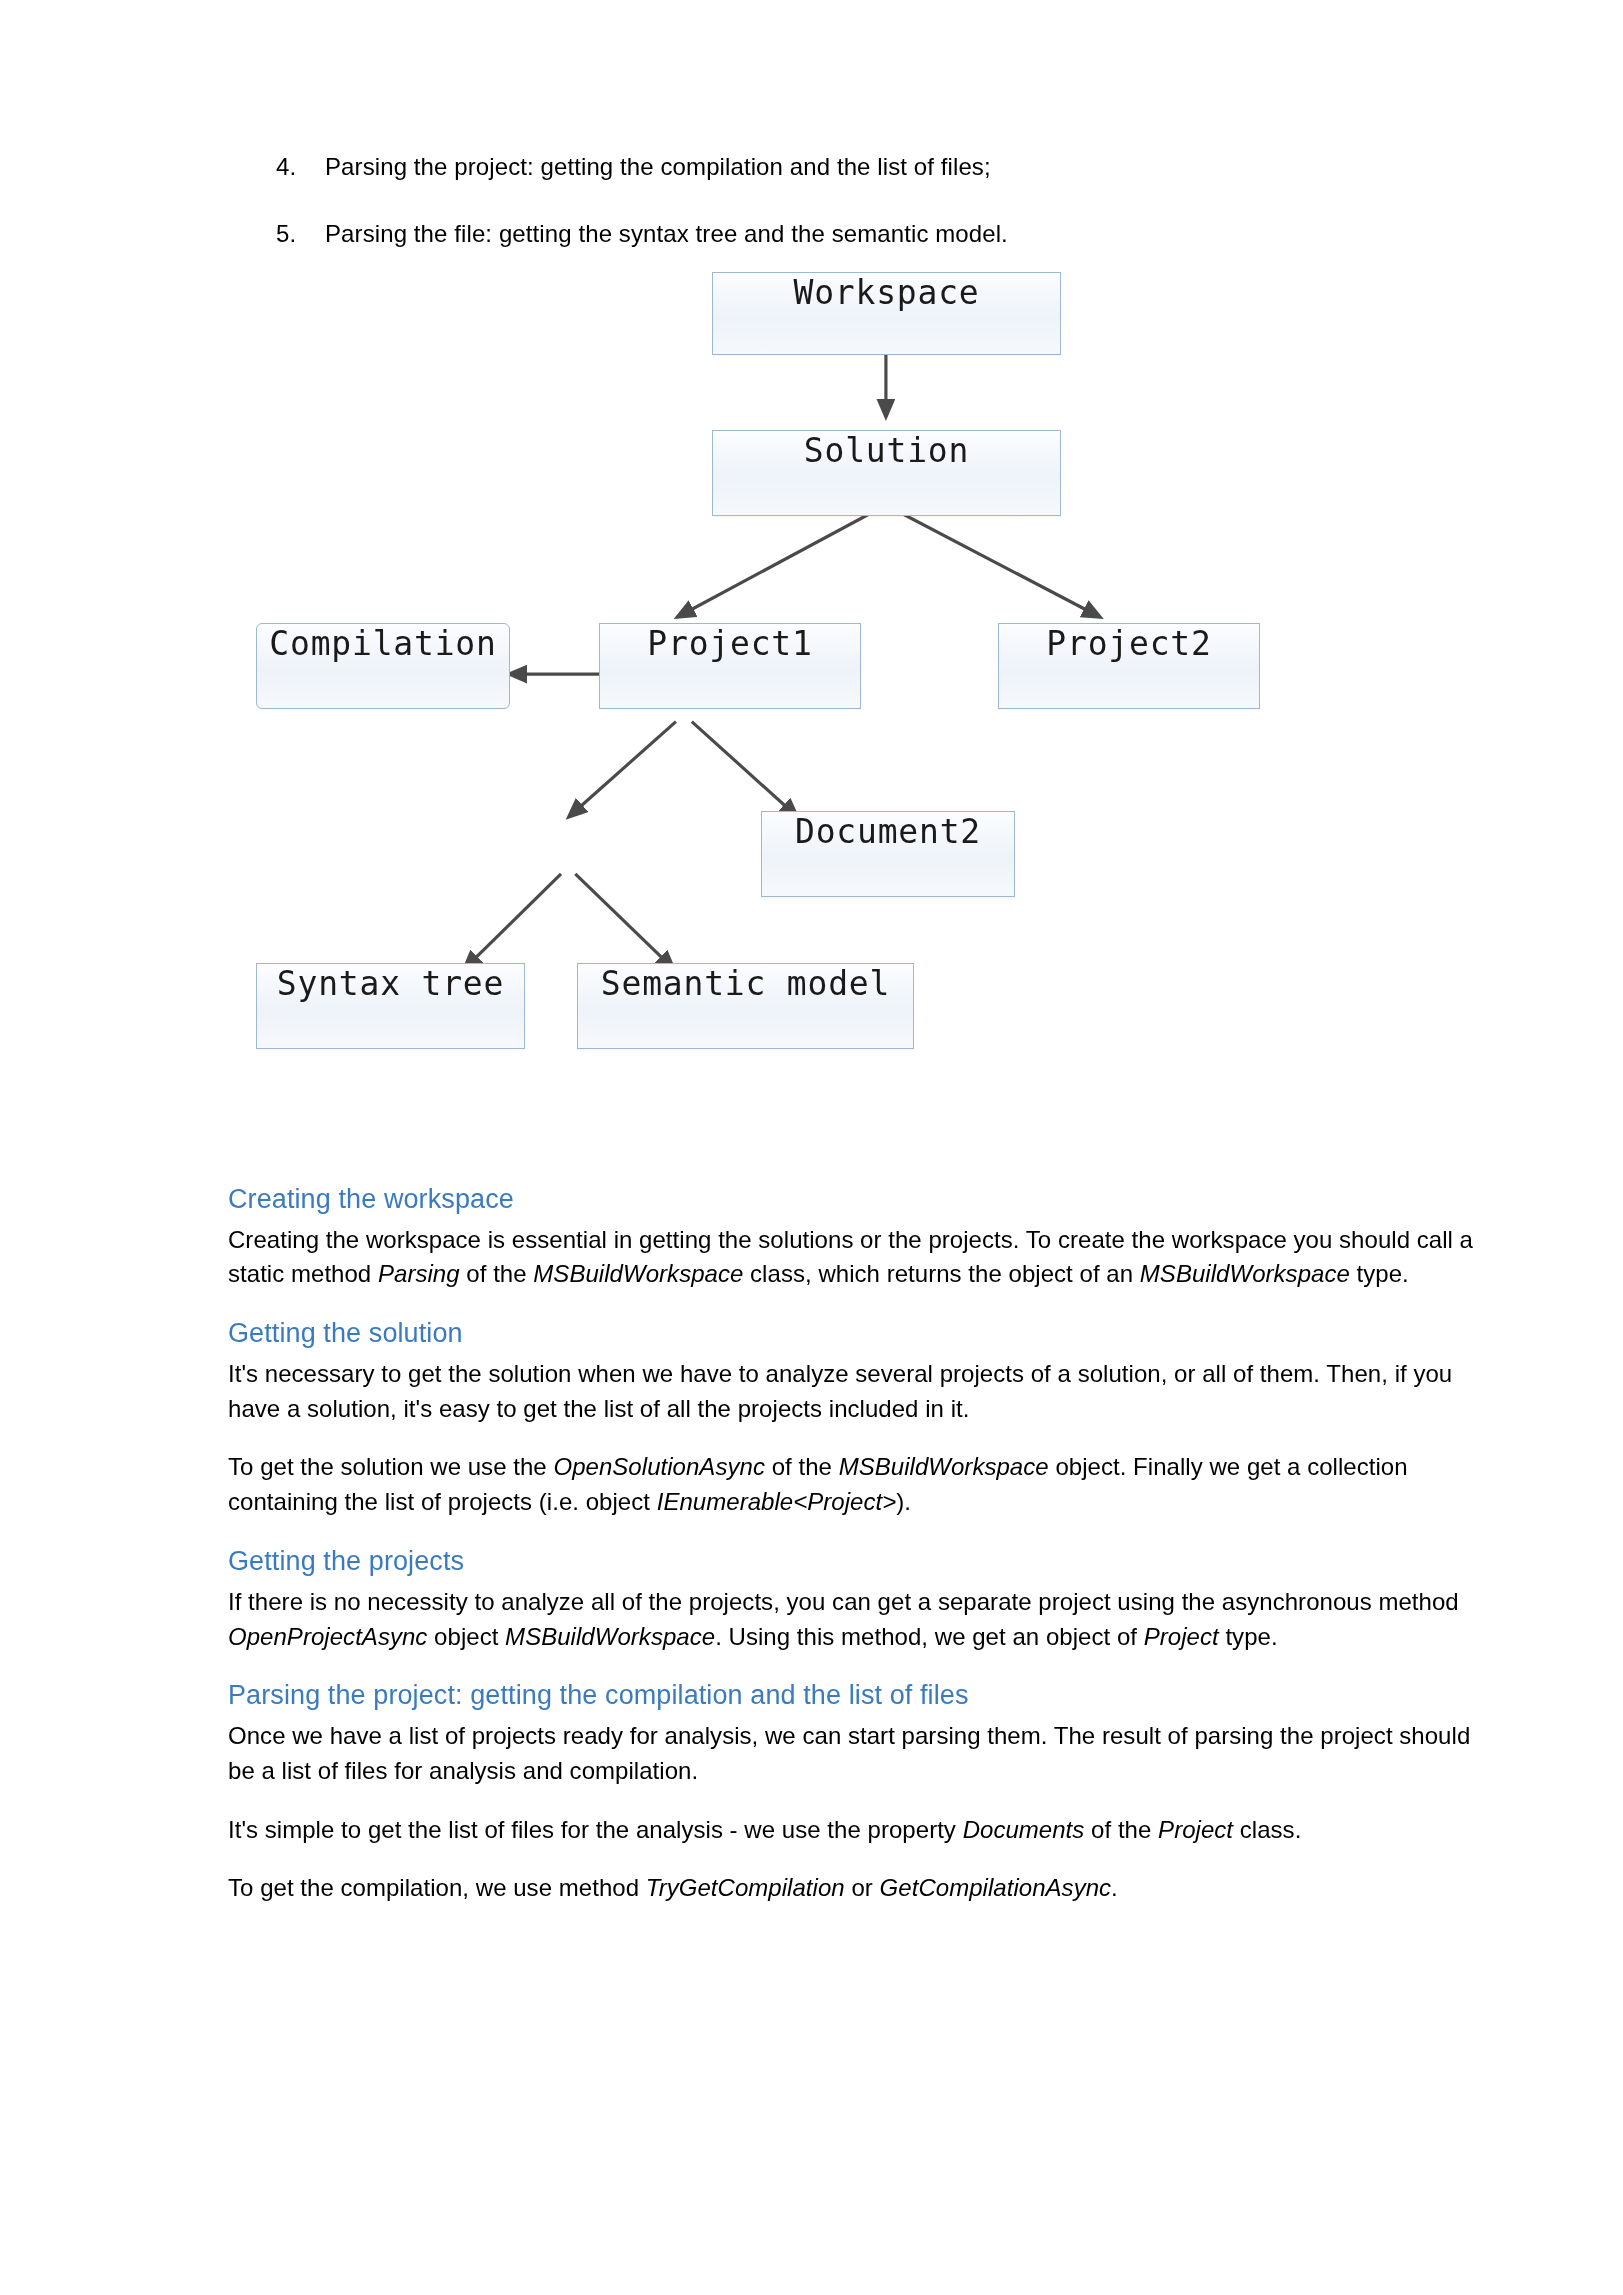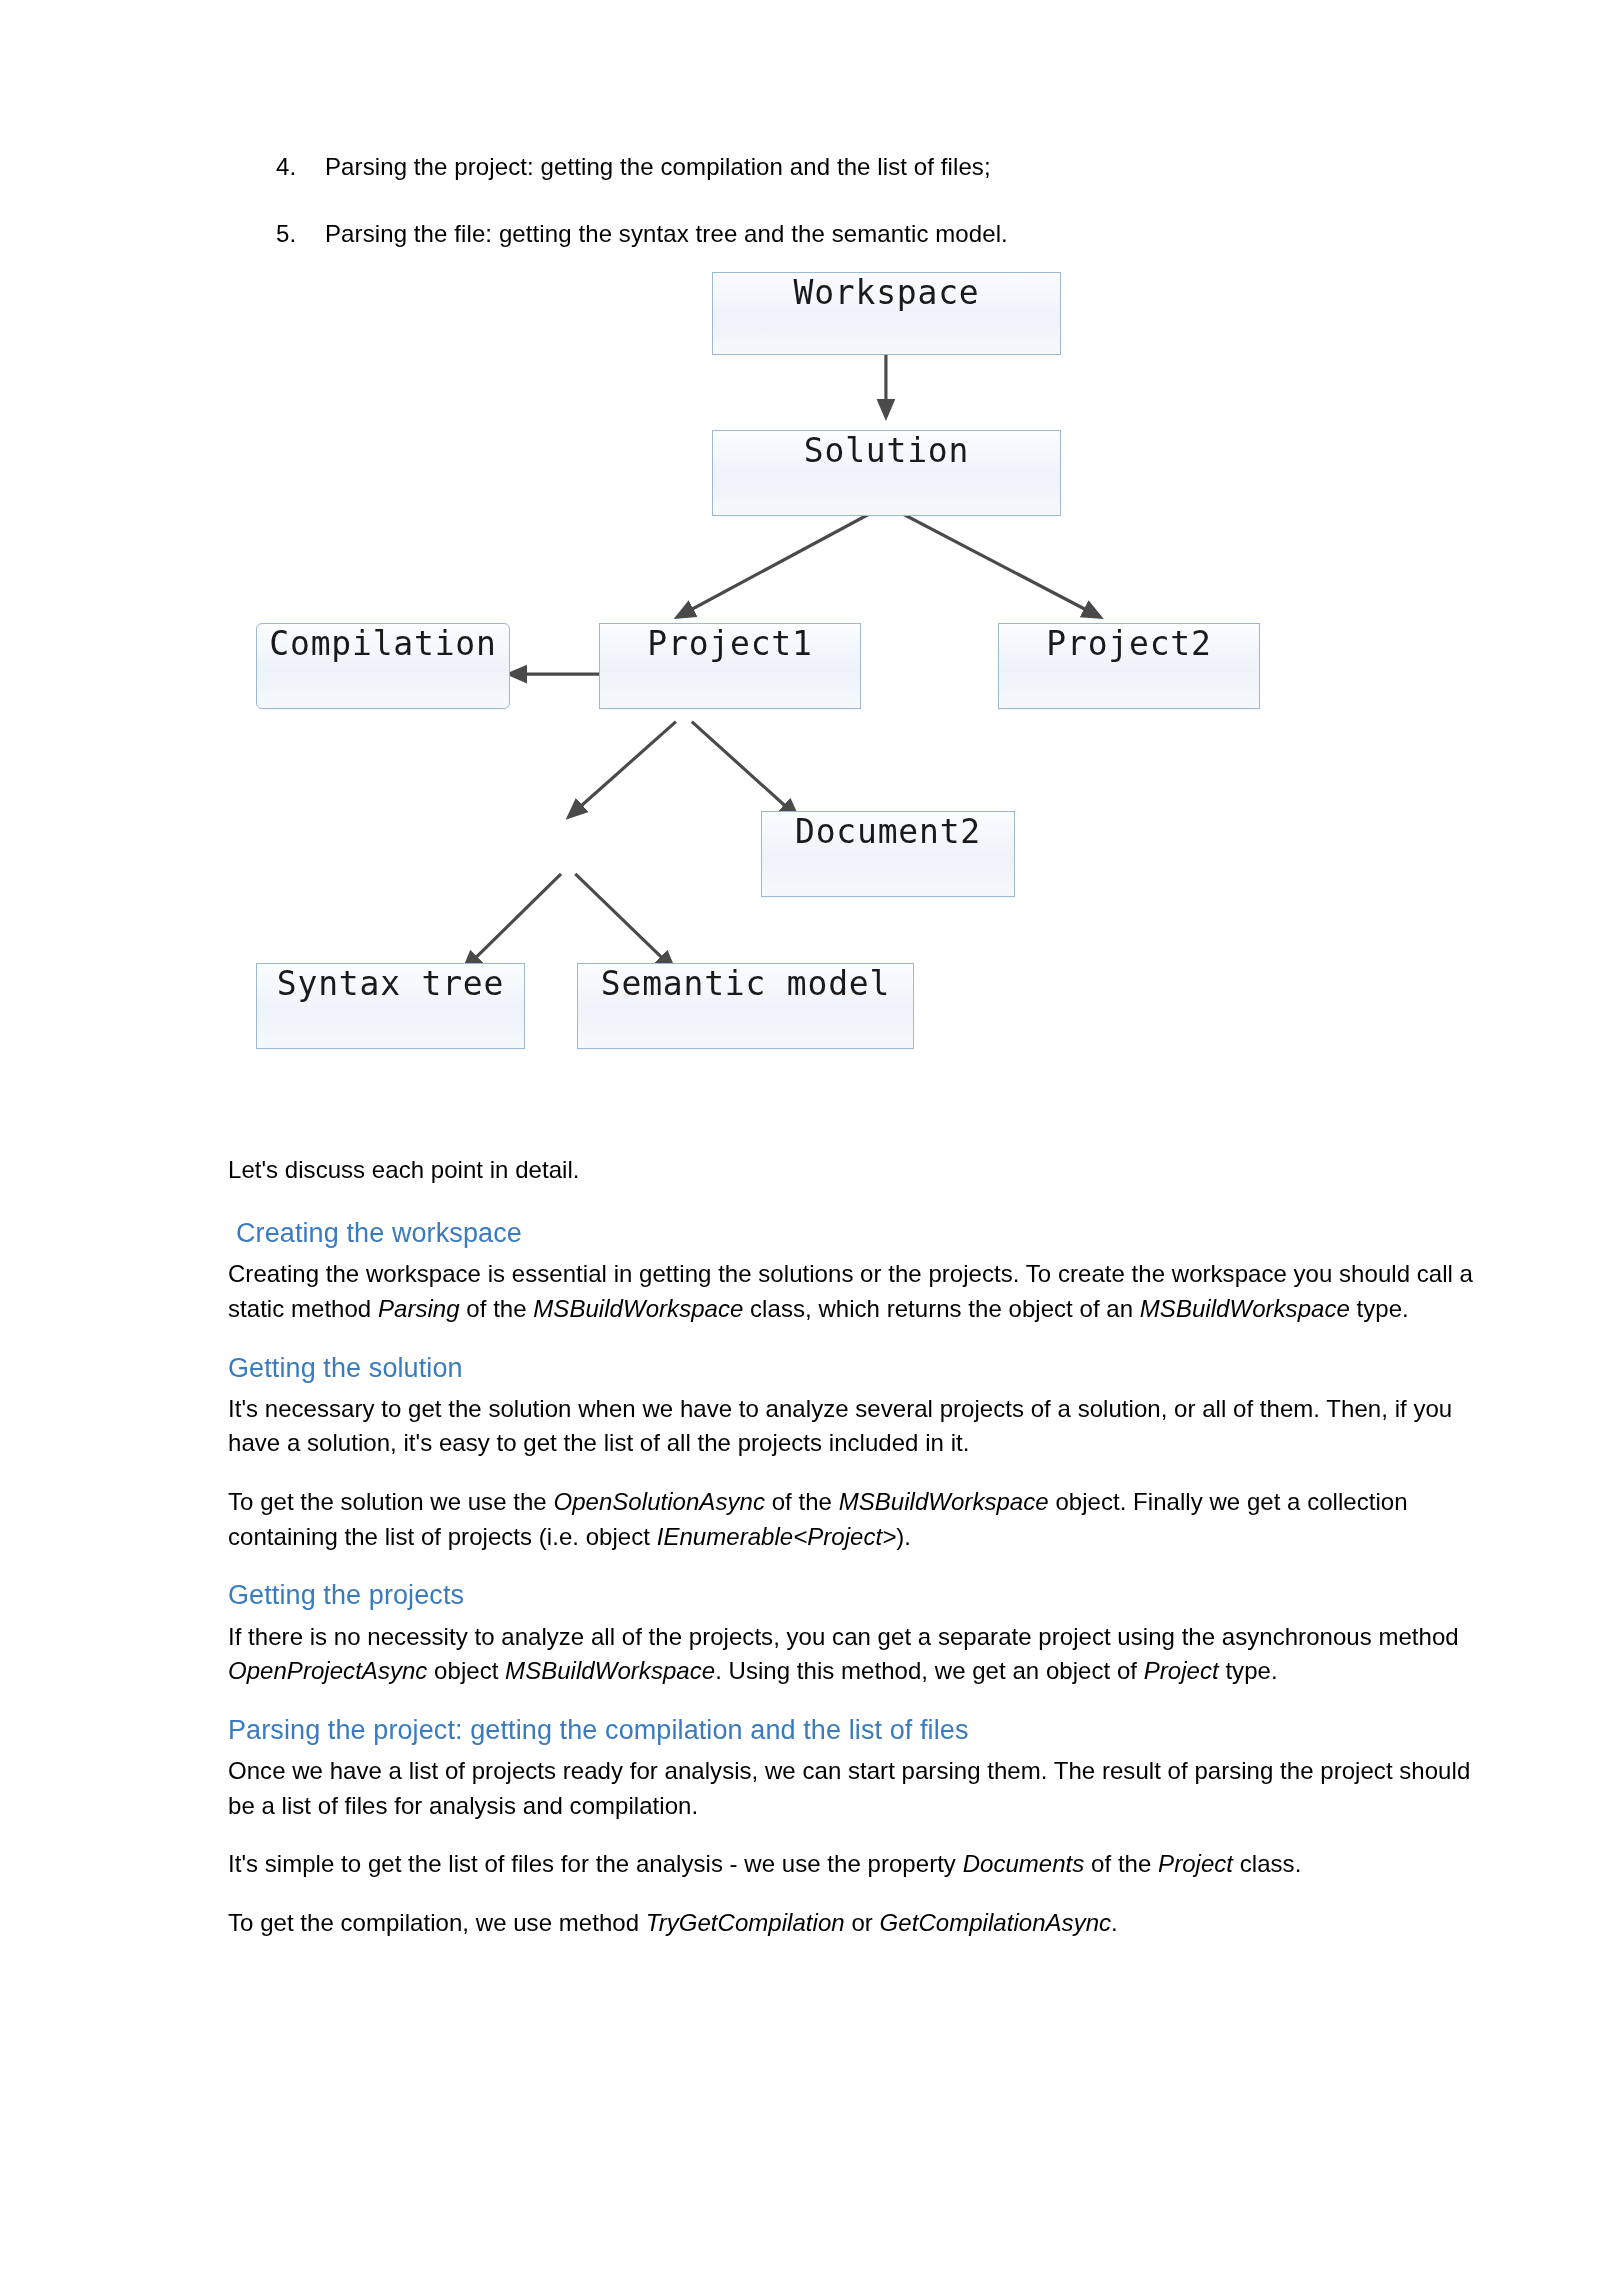--- a/index.html
+++ b/index.html
@@ -103,21 +103,20 @@
   h2.heading {
     margin: 24px 0 6.3px 0;
     font-size: 27px;
     font-weight: normal;
     color: #3a7bbf;
     line-height: 1.3;
     letter-spacing: 0.1px;
   }
   h2.heading.first {
     margin-top: 28.5px;
-    margin-left: 8px;
   }
   i { font-style: italic; }
 </style>
 </head>
 <body>
 
 <div class="page">
   <div class="content">
 
     <div class="numlist">
@@ -186,21 +185,20 @@
         <span>Syntax tree</span>
       </div>
 
       <div class="node" style="left:349px; top:701px; width:337px; height:86px;">
         <span>Semantic model</span>
       </div>
     </div>
 
     <div class="body-block">
 
-      <p class="para tight">Let's discuss each point in detail.</p>
 
       <h2 class="heading first">Creating the workspace</h2>
       <p class="para"><span>Creating the workspace is essential in getting the solutions or the projects. To create the workspace you should call a static method </span><i>Parsing</i><span> of the </span><i>MSBuildWorkspace</i><span> class, which returns the object of an </span><i>MSBuildWorkspace</i><span> type.</span></p>
 
       <h2 class="heading">Getting the solution</h2>
       <p class="para"><span>It's necessary to get the solution when we have to analyze several projects of a solution, or all of them. Then, if you have a solution, it's easy to get the list of all the projects included in it.</span></p>
       <p class="para"><span>To get the solution we use the </span><i>OpenSolutionAsync</i><span> of the </span><i>MSBuildWorkspace</i><span> object. Finally we get a collection containing the list of projects (i.e. object </span><i>IEnumerable&lt;Project&gt;</i><span>).</span></p>
 
       <h2 class="heading">Getting the projects</h2>
       <p class="para"><span>If there is no necessity to analyze all of the projects, you can get a separate project using the asynchronous method </span><i>OpenProjectAsync</i><span> object </span><i>MSBuildWorkspace</i><span>. Using this method, we get an object of </span><i>Project</i><span> type.</span></p>

